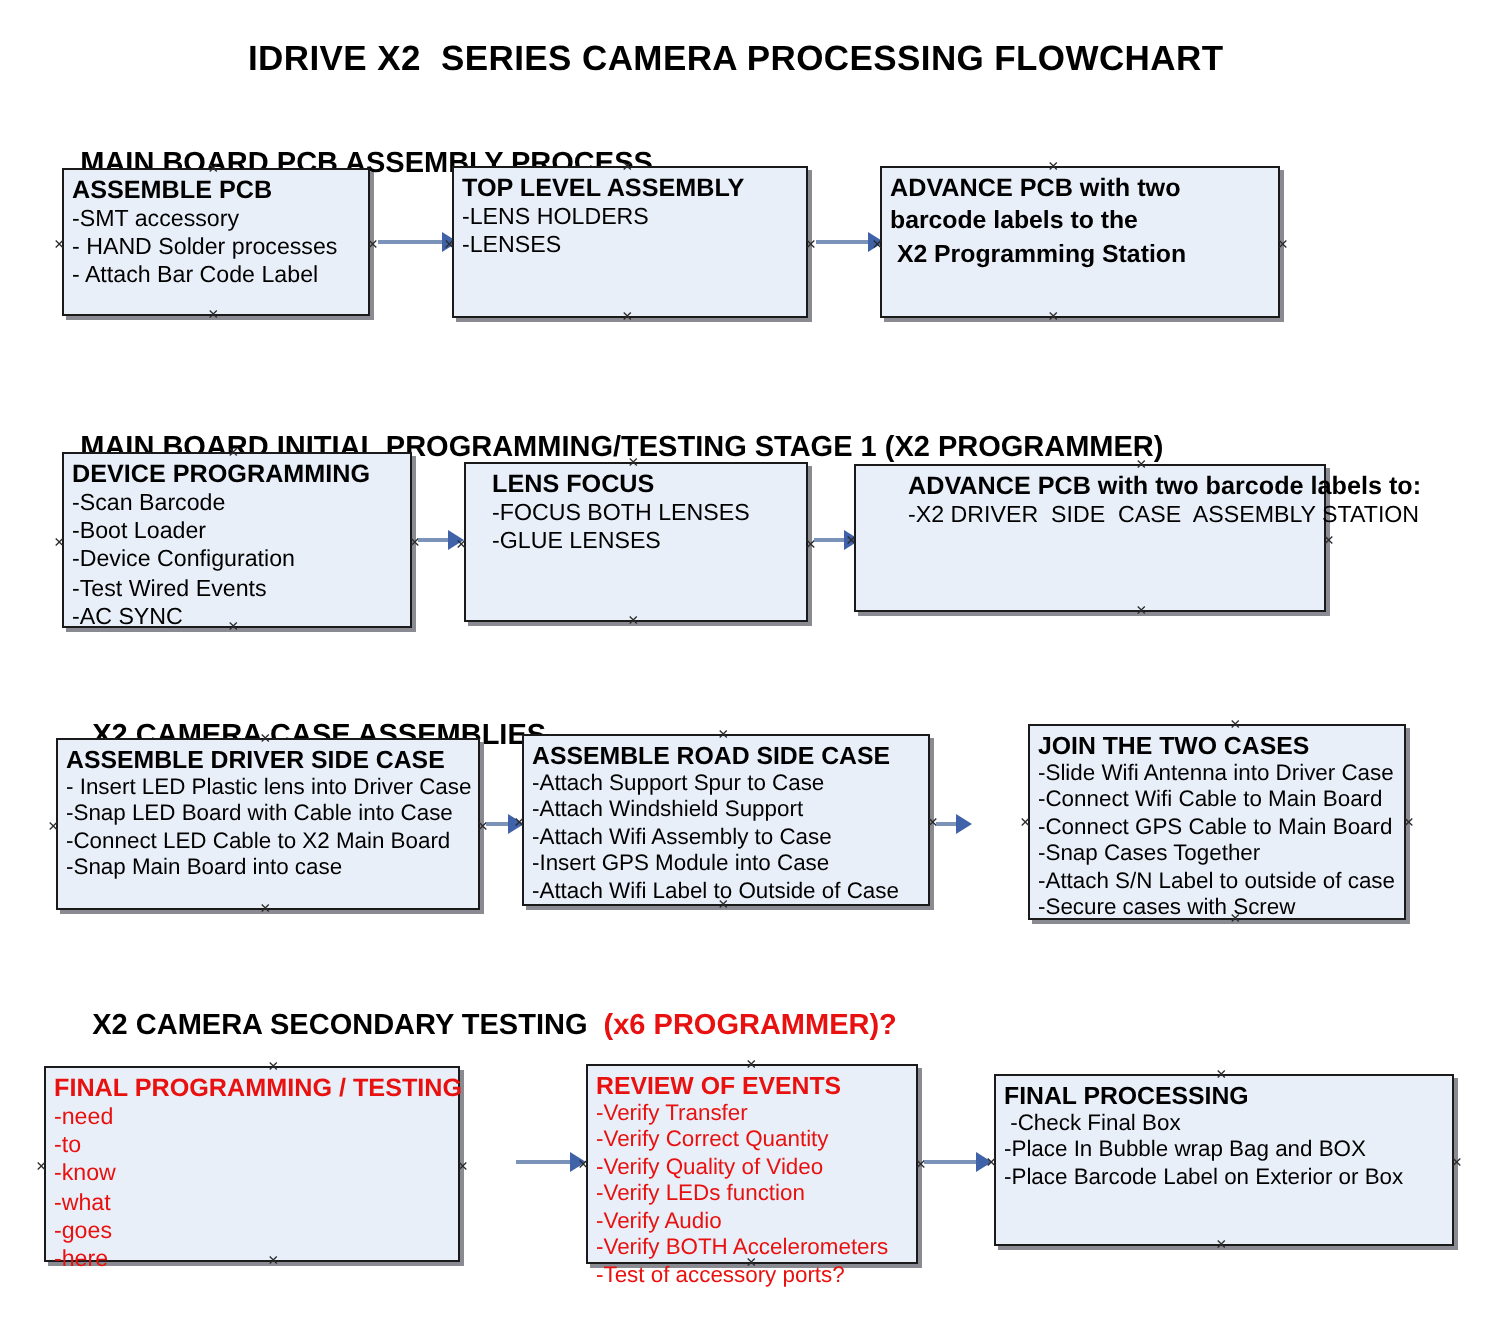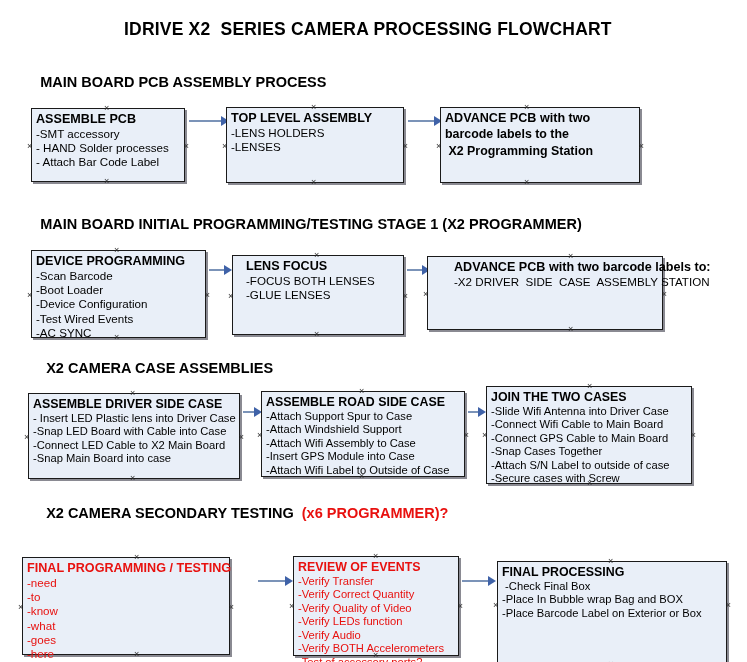--- a/index.html
+++ b/index.html
@@ -41,21 +41,20 @@
 
   
   .node {
     position: absolute;
     background: #e9eff8;
     border: 1px solid #1a1a1a;
     box-shadow: 2px 2px 0 0 #8a8a92;
     box-sizing: border-box;
     padding: 3px 4px 2px 4px;
     overflow: visible;
-    margin-top: 24px;
   }
   .node-title {
     font-weight: bold;
     font-size: 12.6px;
     line-height: 15px;
     white-space: pre;
     color: #000;
   }
   .node-line {
     font-size: 11.6px;
@@ -220,21 +219,21 @@
     <div class="node-line">-Attach Wifi Label to Outside of Case</div>
     <span class="handle" style="left:-5px; top:39px;"></span>
     <span class="handle" style="right:-5px; top:39px;"></span>
     <span class="handle" style="left:97px; top:-5px;"></span>
     <span class="handle" style="left:97px; bottom:-5px;"></span>
   </div>
 
   <div class="conn" style="left:468px; top:411px; width:12px;"></div>
   <div class="conn-head" style="left:478px; top:407px;"></div>
 
-  <div class="node tight" style="left:486px; top:362px; width:206px; height:98px;">
+  <div class="node tight" style="left:514px; top:362px; width:189px; height:98px;">
     <div class="node-title">JOIN THE TWO CASES</div>
     <div class="node-line">-Slide Wifi Antenna into Driver Case</div>
     <div class="node-line">-Connect Wifi Cable to Main Board</div>
     <div class="node-line">-Connect GPS Cable to Main Board</div>
     <div class="node-line">-Snap Cases Together</div>
     <div class="node-line">-Attach S/N Label to outside of case</div>
     <div class="node-line">-Secure cases with Screw</div>
     <span class="handle" style="left:-5px; top:44px;"></span>
     <span class="handle" style="right:-5px; top:44px;"></span>
     <span class="handle" style="left:100px; top:-5px;"></span>
@@ -273,21 +272,21 @@
     <div class="node-line">-Test of accessory ports?</div>
     <span class="handle" style="left:-5px; top:45px;"></span>
     <span class="handle" style="right:-5px; top:45px;"></span>
     <span class="handle" style="left:79px; top:-5px;"></span>
     <span class="handle" style="left:79px; bottom:-5px;"></span>
   </div>
 
   <div class="conn" style="left:462px; top:580px; width:29px;"></div>
   <div class="conn-head" style="left:488px; top:576px;"></div>
 
-  <div class="node tight" style="left:497px; top:537px; width:230px; height:104px;">
+  <div class="node tight" style="left:497px; top:537px; width:230px; height:86px;">
     <div class="node-title">FINAL PROCESSING</div>
     <div class="node-line"> -Check Final Box</div>
     <div class="node-line">-Place In Bubble wrap Bag and BOX</div>
     <div class="node-line">-Place Barcode Label on Exterior or Box</div>
     <span class="handle" style="left:-5px; top:39px;"></span>
     <span class="handle" style="right:-5px; top:39px;"></span>
     <span class="handle" style="left:110px; top:-5px;"></span>
     <span class="handle" style="left:110px; bottom:-5px;"></span>
   </div>
 

